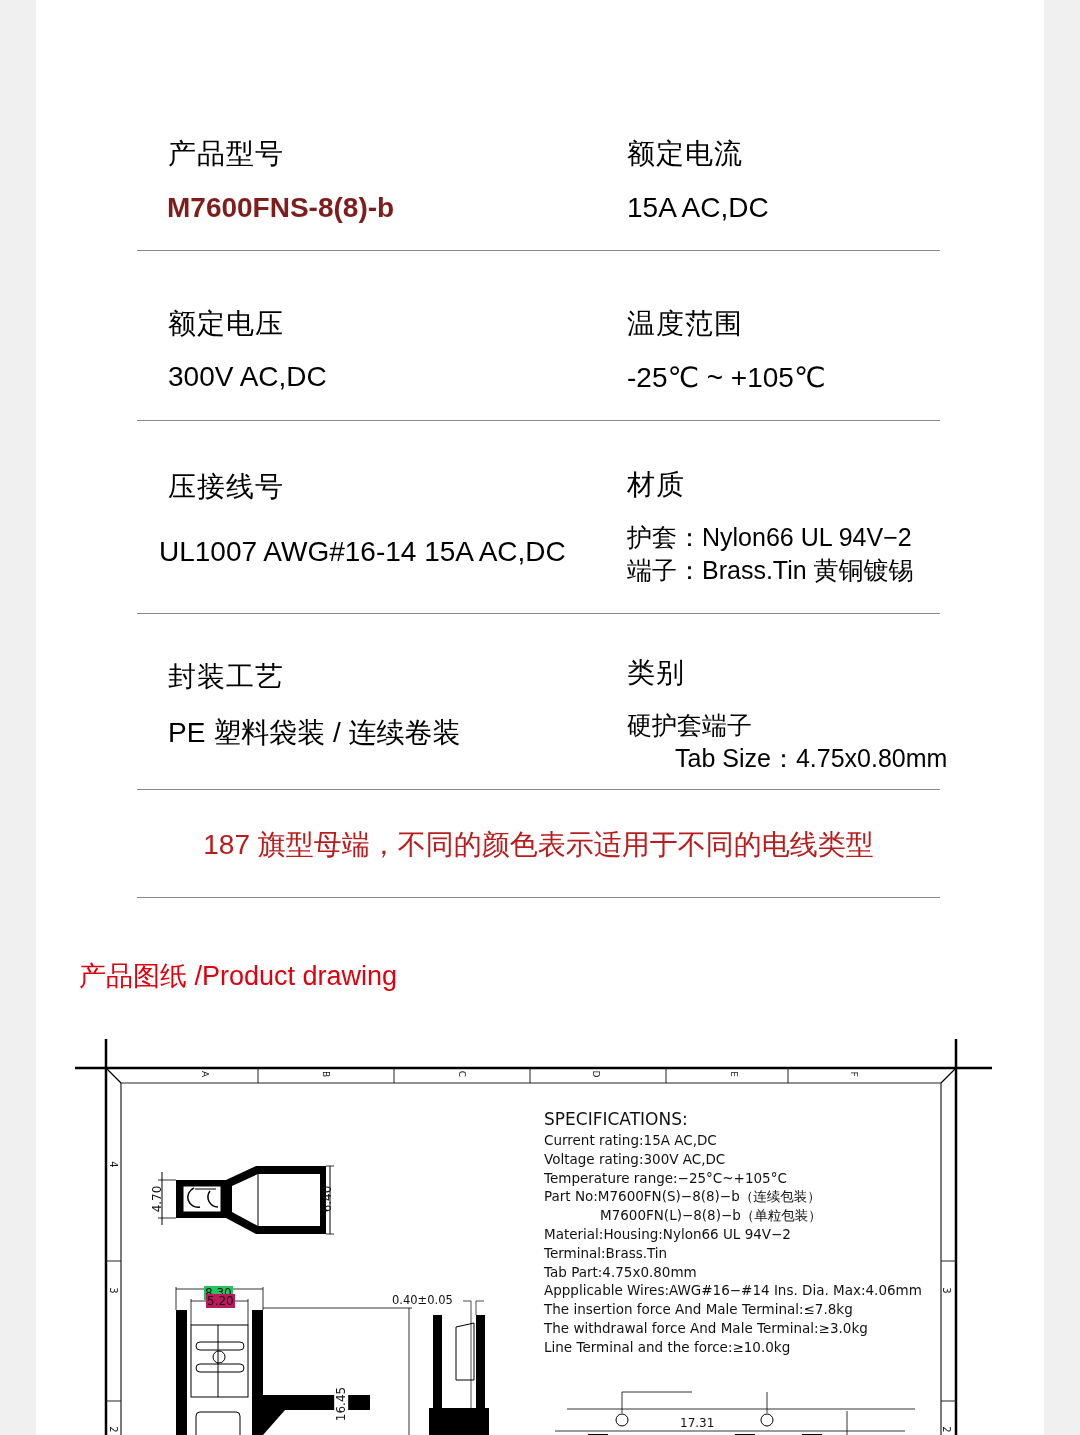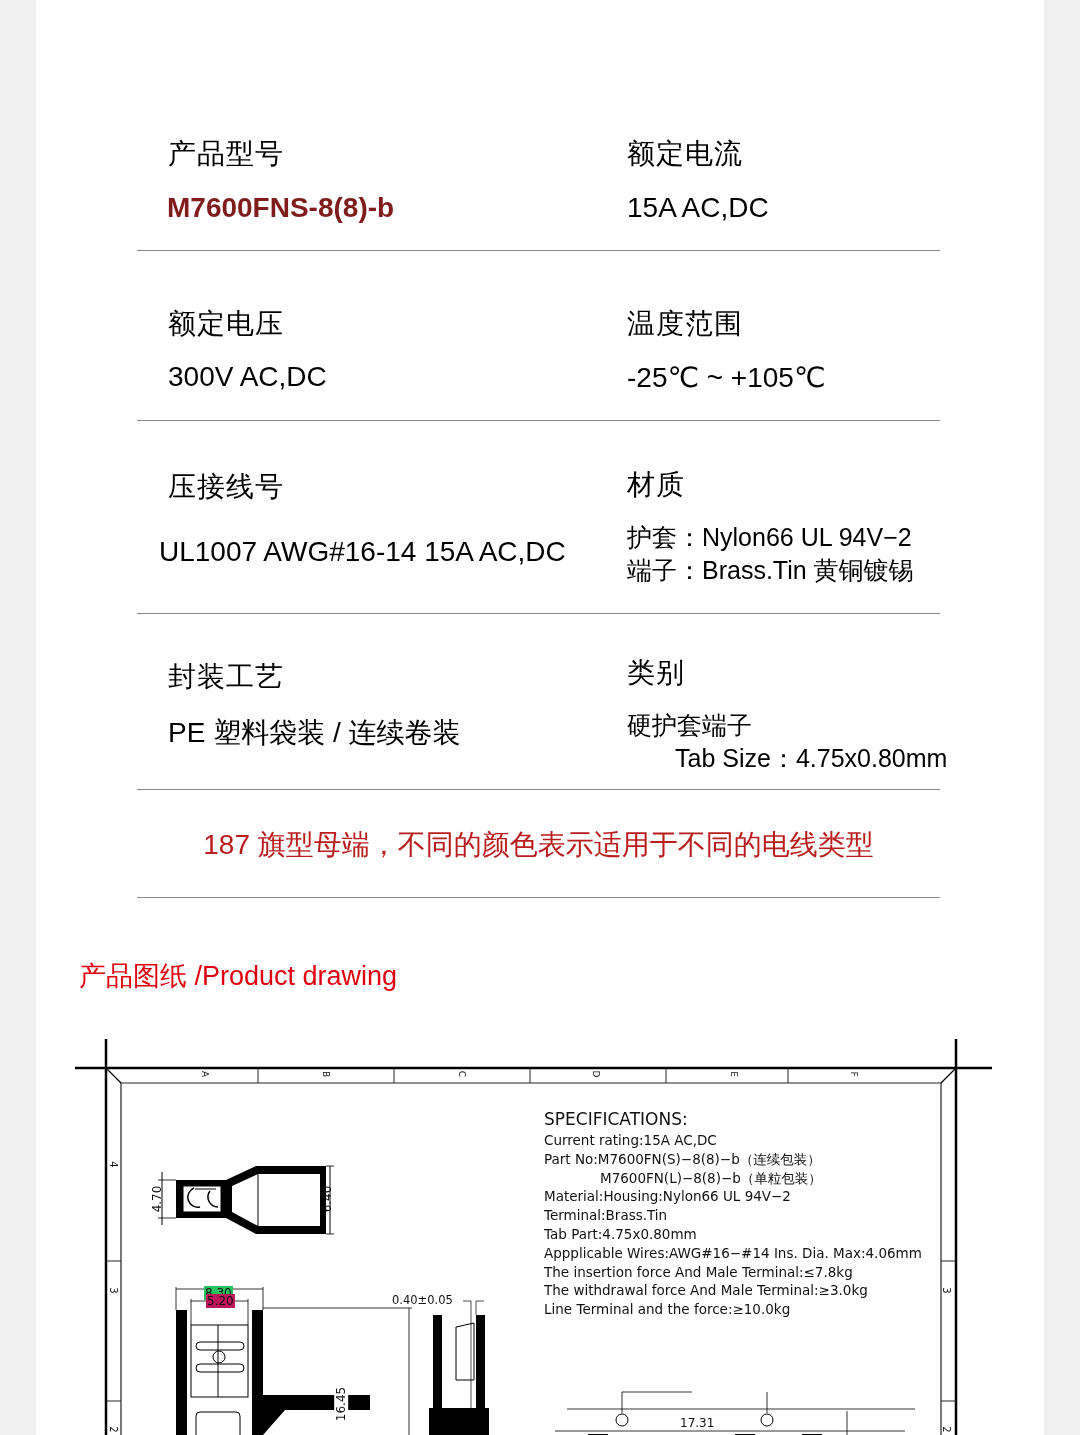--- a/index.html
+++ b/index.html
@@ -166,20 +166,22 @@
   <div class="draw-text" style="left:134px;top:251px;font-size:12px;background:#22c55e;padding:0 1px;">8.30</div>
   <div class="draw-text" style="left:136px;top:259px;font-size:12px;background:#be185d;padding:0 1px;">5.20</div>
   <div class="draw-text" style="left:254px;top:362px;font-size:12px;transform:rotate(-90deg);background:#fff;">16.45</div>
   <div class="draw-text" style="left:322px;top:258px;font-size:11.5px;">0.40±0.05</div>
   <div class="draw-text" style="left:608px;top:349px;font-size:12px;background:#fff;padding:0 2px;margin-top:32px;">17.31</div>
 
   
   <div class="spec-lines">
     <div class="head">SPECIFICATIONS:</div>
     <div>Current rating:15A AC,DC</div>
+    <div>Voltage rating:300V AC,DC</div>
+    <div>Temperature range:−25°C~+105°C</div>
     <div>Part No:M7600FN(S)−8(8)−b（连续包装）</div>
     <div style="padding-left:56px;">M7600FN(L)−8(8)−b（单粒包装）</div>
     <div>Material:Housing:Nylon66 UL 94V−2</div>
     <div>Terminal:Brass.Tin</div>
     <div>Tab Part:4.75x0.80mm</div>
     <div>Appplicable Wires:AWG#16−#14 Ins. Dia. Max:4.06mm</div>
     <div>The insertion force And Male Terminal:≤7.8kg</div>
     <div>The withdrawal force And Male Terminal:≥3.0kg</div>
     <div>Line Terminal and the force:≥10.0kg</div>
   </div>

